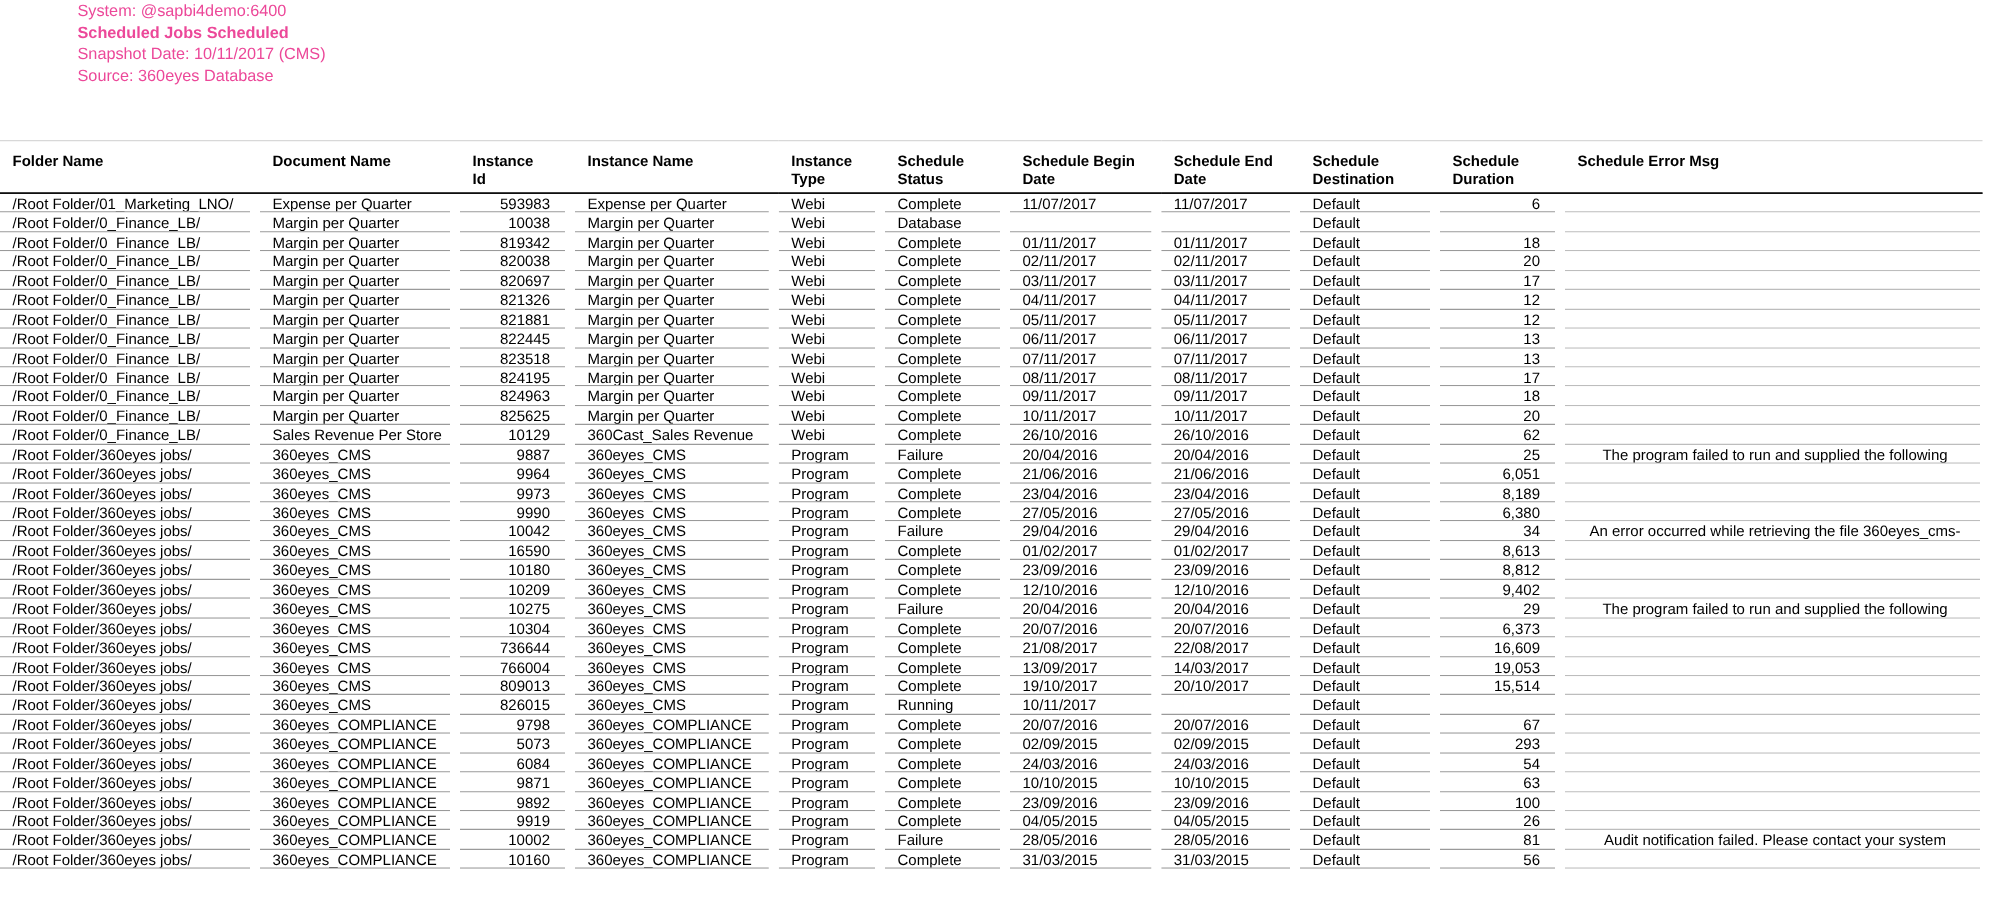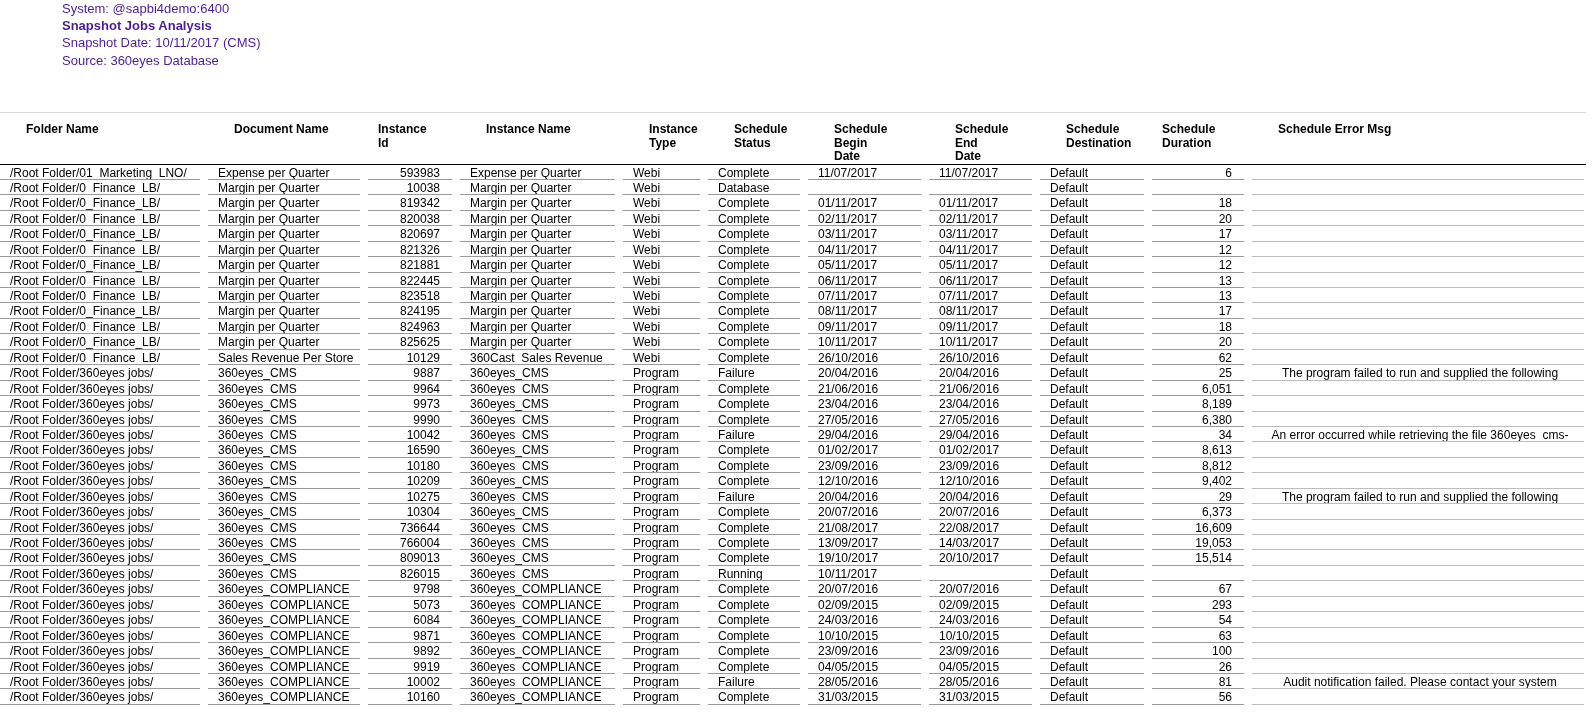--- a/index.html
+++ b/index.html
@@ -21,21 +21,21 @@
   #report-header {
     position: absolute;
     left: 62px;
     top: 0px;
     width: 700px;
   }
   #report-header .hline {
     font-size: 13px;
     line-height: 17.2px;
     white-space: nowrap;
-    color: #4c1d95;
+    color: #ec4899;
   }
   #report-header .hline.bold {
     font-weight: bold;
   }
 
   
   #jobs-table-wrap {
     position: absolute;
     left: 0px;
     top: 112px;
@@ -65,21 +65,21 @@
     font-size: 12px;
     line-height: 13.5px;
     text-align: left;
     padding-top: 10px;
     box-sizing: border-box;
     border-bottom: 1.6px solid #000000;
     vertical-align: top;
   }
   thead tr.head-row th .hcell {
     display: block;
-    padding-left: 26px;
+    padding-left: 10px;
     padding-right: 6px;
     white-space: pre-line;
   }
   thead tr.head-row th.num .hcell {
     padding-left: 10px;
   }
 
   
   tbody tr.data-row td {
     height: 15.45px;
@@ -121,21 +121,21 @@
   col.c-end      { width: 111px; }
   col.c-dest     { width: 112px; }
   col.c-dur      { width: 100px; }
   col.c-err      { width: 334px; }
 </style>
 </head>
 <body>
 
 <div id="report-header">
   <div class="hline">System: @sapbi4demo:6400</div>
-  <div class="hline bold">Snapshot Jobs Analysis</div>
+  <div class="hline bold">Scheduled Jobs Scheduled</div>
   <div class="hline">Snapshot Date: 10/11/2017 (CMS)</div>
   <div class="hline">Source: 360eyes Database</div>
 </div>
 
 <div id="jobs-table-wrap">
   <table class="jobs">
     <colgroup>
       <col class="c-folder">
         <col class="c-doc">
         <col class="c-instid">

